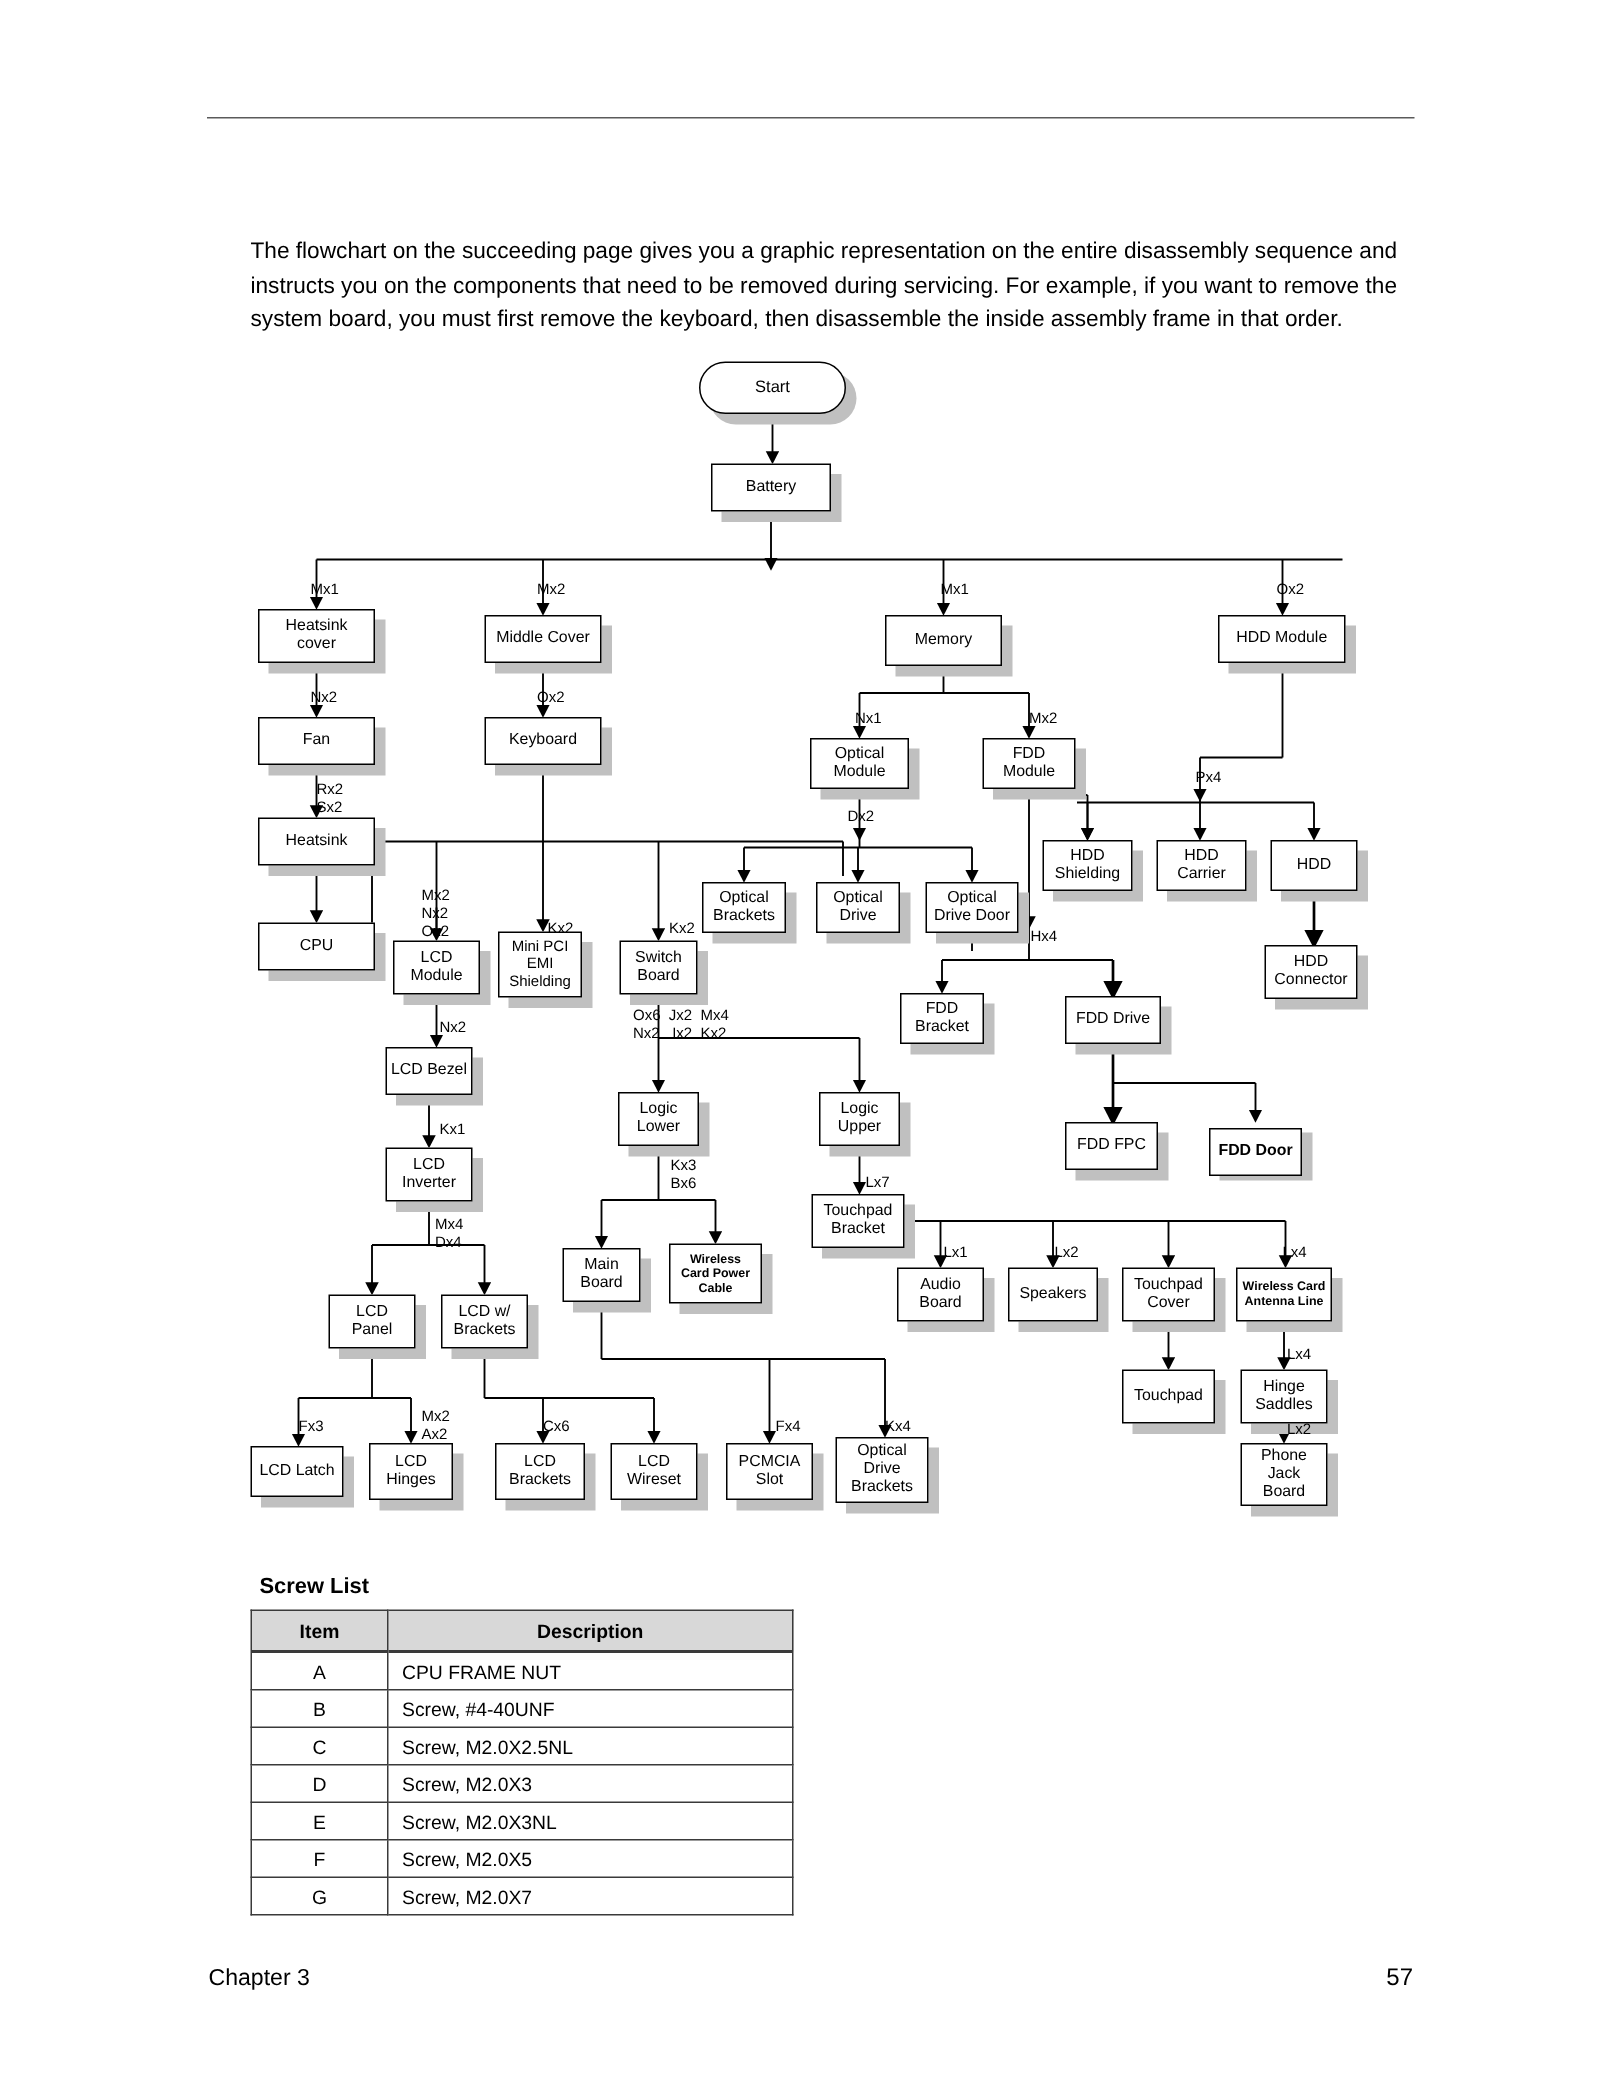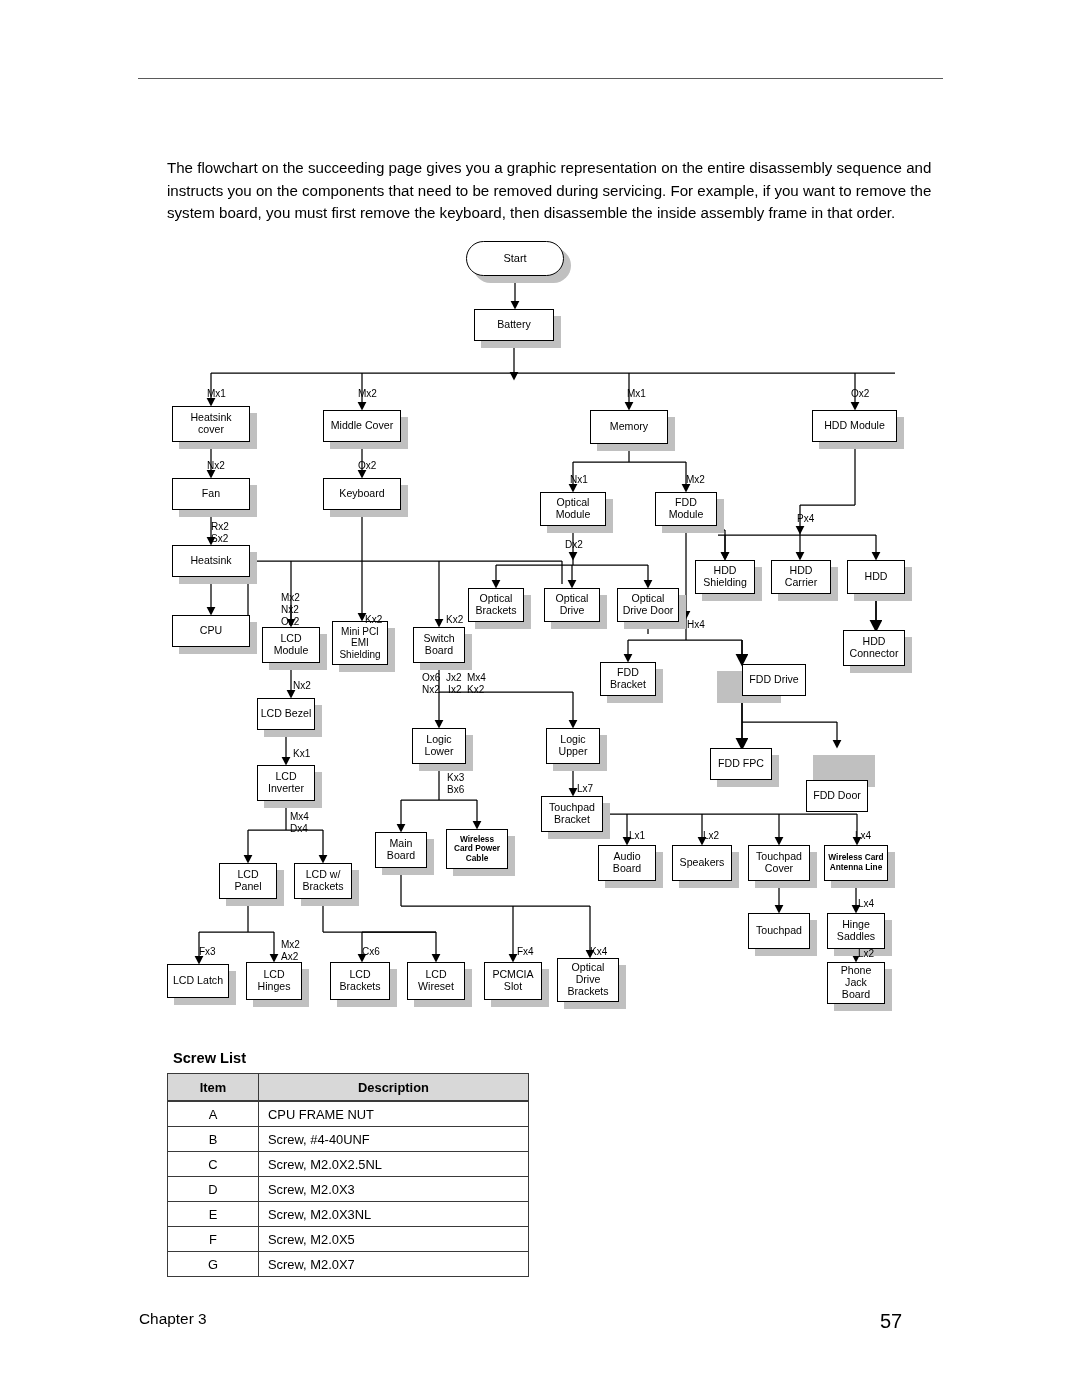--- a/index.html
+++ b/index.html
@@ -67,21 +67,21 @@
   .screw-table thead tr { }
   .screw-table tbody tr:first-child td { border-top:2.5px solid #3a3a3a; }
   .screw-table td.item { text-align:center; width:78px; }
   .screw-table td.desc { text-align:left; padding-left:9px; }
 
   .footer-left {
     position:absolute; left:139px; top:1310px; font-size:15.4px;
   }
   .footer-right {
     position:absolute; left:880px; top:1310px; width:62px;
-    text-align:left; font-size:20px;
+    text-align:right; font-size:16px;
   }
 </style>
 </head>
 <body>
 
 <div class="page">
 
   <div class="rule-top"></div>
 
 
@@ -294,21 +294,21 @@
       </div>
       <div class="shadow" style="left: 850px; top: 637px; width: 62px; height: 36px;"></div>
       <div class="node" style="left: 843px; top: 630px; width: 62px; height: 36px;">
         <span>HDD<br>Connector</span>
       </div>
       <div class="shadow" style="left: 607px; top: 669px; width: 56px; height: 34px;"></div>
       <div class="node" style="left: 600px; top: 662px; width: 56px; height: 34px;">
         <span>FDD<br>Bracket</span>
       </div>
       <div class="shadow" style="left: 717px; top: 671px; width: 64px; height: 32px;"></div>
-      <div class="node" style="left: 710px; top: 664px; width: 64px; height: 32px; margin-left: 32px;">
+      <div class="node" style="left: 710px; top: 664px; width: 64px; height: 32px;">
         <span>FDD Drive</span>
       </div>
       <div class="shadow" style="left: 264px; top: 705px; width: 58px; height: 32px;"></div>
       <div class="node" style="left: 257px; top: 698px; width: 58px; height: 32px;">
         <span>LCD Bezel</span>
       </div>
       <div class="shadow" style="left: 419px; top: 735px; width: 54px; height: 36px;"></div>
       <div class="node" style="left: 412px; top: 728px; width: 54px; height: 36px;">
         <span>Logic<br>Lower</span>
       </div>
@@ -318,21 +318,21 @@
       </div>
       <div class="shadow" style="left: 264px; top: 772px; width: 58px; height: 36px;"></div>
       <div class="node" style="left: 257px; top: 765px; width: 58px; height: 36px;">
         <span>LCD<br>Inverter</span>
       </div>
       <div class="shadow" style="left: 717px; top: 755px; width: 62px; height: 32px;"></div>
       <div class="node" style="left: 710px; top: 748px; width: 62px; height: 32px;">
         <span>FDD FPC</span>
       </div>
       <div class="shadow" style="left: 813px; top: 755px; width: 62px; height: 32px;"></div>
-      <div class="node" style="left: 806px; top: 780px; width: 62px; height: 32px;">
+      <div class="node" style="left: 806px; top: 752px; width: 62px; height: 32px; font-weight: bold;">
         <span>FDD Door</span>
       </div>
       <div class="shadow" style="left: 548px; top: 803px; width: 62px; height: 36px;"></div>
       <div class="node" style="left: 541px; top: 796px; width: 62px; height: 36px;">
         <span>Touchpad<br>Bracket</span>
       </div>
       <div class="shadow" style="left: 382px; top: 839px; width: 52px; height: 36px;"></div>
       <div class="node" style="left: 375px; top: 832px; width: 52px; height: 36px;">
         <span>Main<br>Board</span>
       </div>

